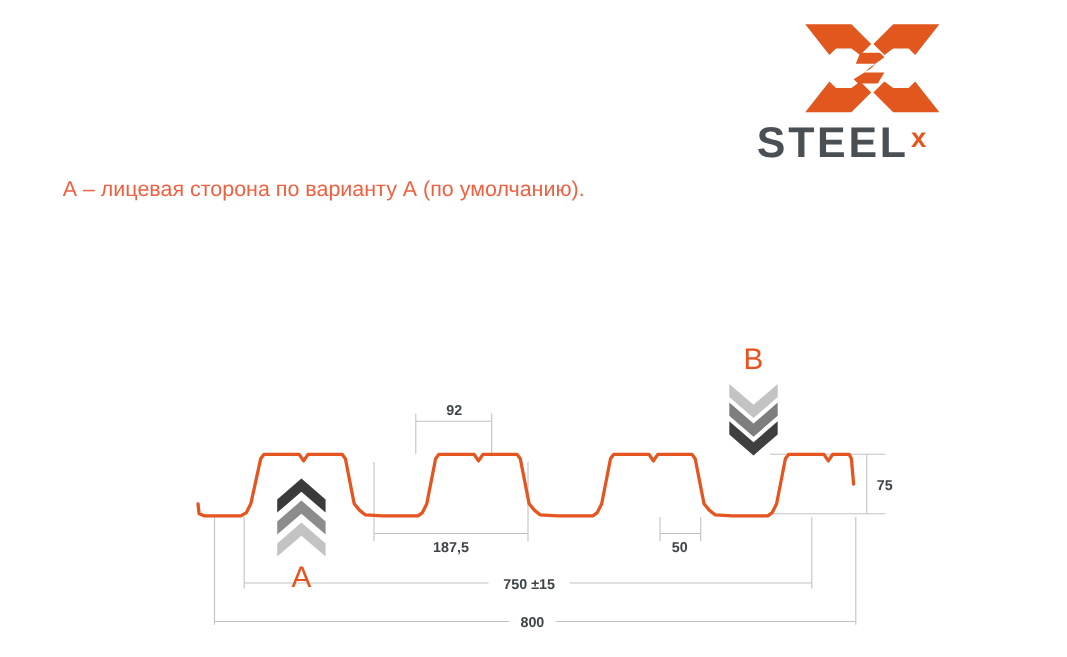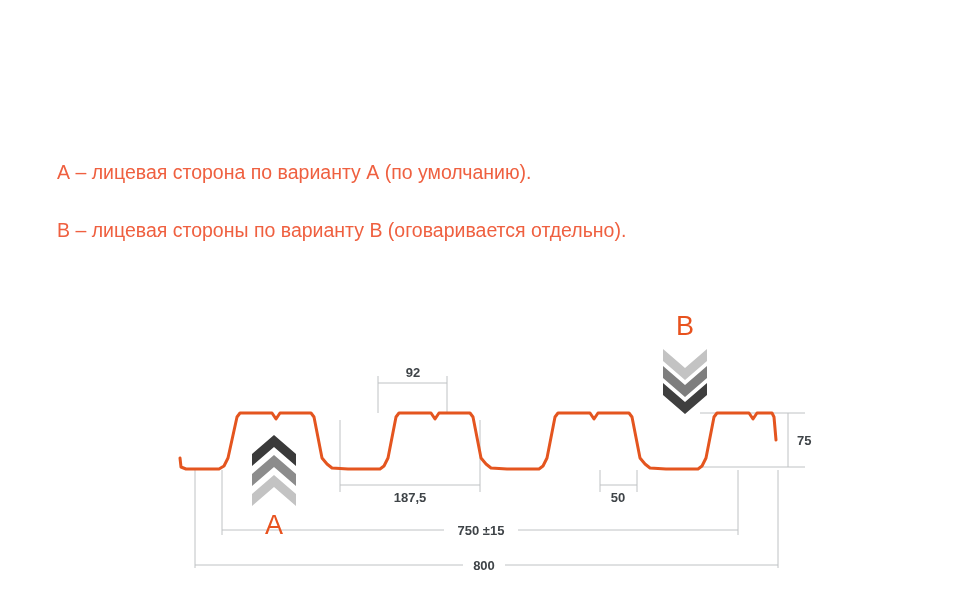--- a/index.html
+++ b/index.html
@@ -48,23 +48,44 @@
   .marker-letter {
     font-family:"Liberation Sans", sans-serif;
     font-size:27px; fill:#E8521E;
   }
 </style>
 </head>
 <body>
 
 <div id="stage">
 
+  <div class="logo">
+    <div class="logo-mark">
+      <svg viewBox="0 0 126 88" width="126" height="88" aria-hidden="true">
+        <g fill="#E1571E">
+
+          <path d="M2 4 L44 4 L62 22 L52 32 L44 26 L30 26 L24 32 Z"></path>
+
+          <path d="M124 4 L82 4 L64 22 L74 32 L82 26 L96 26 L102 32 Z"></path>
+
+          <path d="M2 84 L44 84 L62 66 L52 56 L44 62 L30 62 L24 56 Z"></path>
+
+          <path d="M124 84 L82 84 L64 66 L74 56 L82 62 L96 62 L102 56 Z"></path>
+
+          <path d="M52 30 L70 30 L74 34 L60 44 L56 48 L74 48 L68 58 L50 58 L46 54 L62 44 L66 40 L48 40 Z"></path>
+        </g>
+      </svg>
+    </div>
+    <div class="logo-word">
+      <span class="logo-steel">STEEL</span>
+      <span class="logo-x">x</span>
+    </div>
+  </div>
 
   <div class="legend legend-line" id="legend-a">А – лицевая сторона по варианту А (по умолчанию).</div>
-  <div class="legend legend-line" id="legend-b">В – лицевая стороны по варианту В (оговаривается отдельно).</div>
 
   <div id="drawing">
     <svg viewBox="0 0 970 317" width="970" height="317">
 
       <g stroke="#BFC2C4" stroke-width="1" fill="none">
 
         <line x1="378" y1="96" x2="378" y2="133"></line>
         <line x1="447" y1="96" x2="447" y2="133"></line>
 
         <line x1="340" y1="140" x2="340" y2="212"></line>

